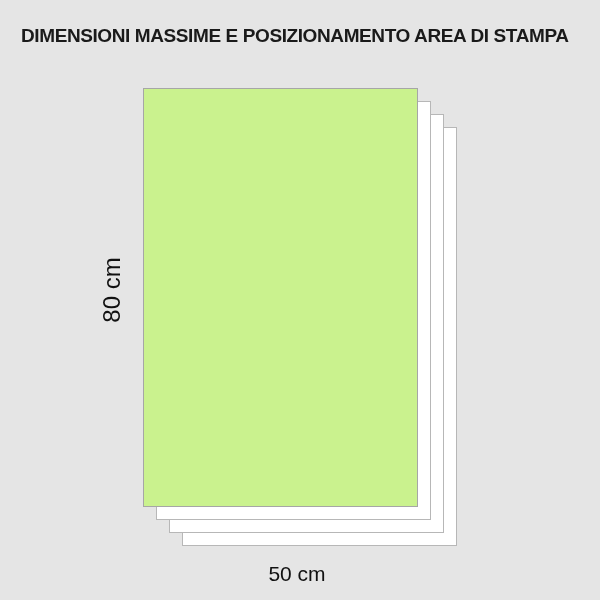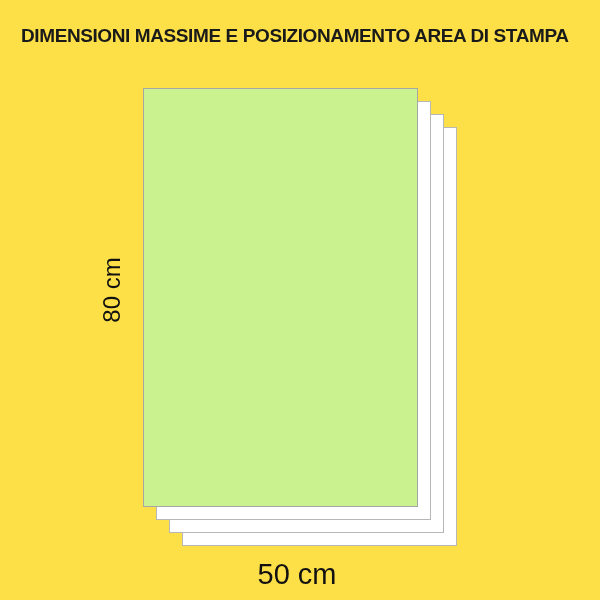--- a/index.html
+++ b/index.html
@@ -5,21 +5,21 @@
   html, body {
     margin: 0;
     padding: 0;
     background: #ffffff;
     font-family: "Liberation Sans", sans-serif;
   }
   .stage {
     position: relative;
     width: 600px;
     height: 600px;
-    background: #fde047;
+    background: #e5e5e5;
     overflow: hidden;
   }
   .title-block {
     position: absolute;
     left: 21px;
     top: 24px;
     margin: 0;
     font-size: 19px;
     line-height: 23px;
     font-weight: bold;
@@ -58,21 +58,21 @@
   }
   .height-label {
     left: 112px;
     top: 290px;
     font-size: 24px;
     transform: translate(-50%, -50%) rotate(-90deg);
   }
   .width-label {
     left: 297px;
     top: 574px;
-    font-size: 29px;
+    font-size: 21px;
     transform: translate(-50%, -50%);
   }
 </style>
 </head>
 <body>
 
 <div class="stage">
 
   <h1 class="title-block">
     <span>DIMENSIONI MASSIME E POSIZIONAMENTO AREA DI STAMPA</span><br>

